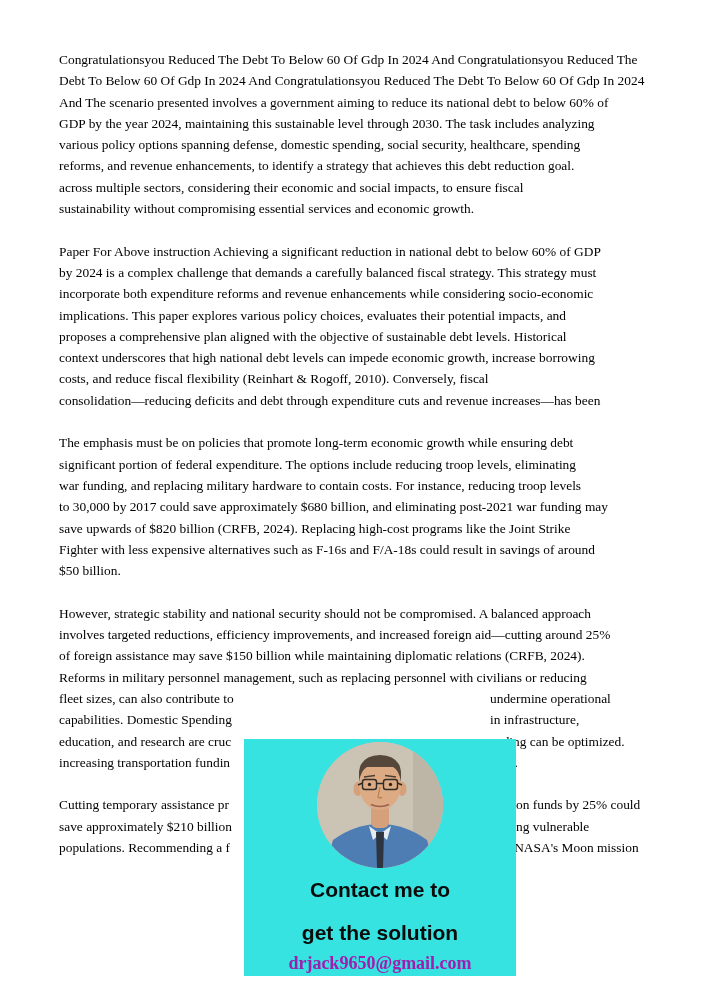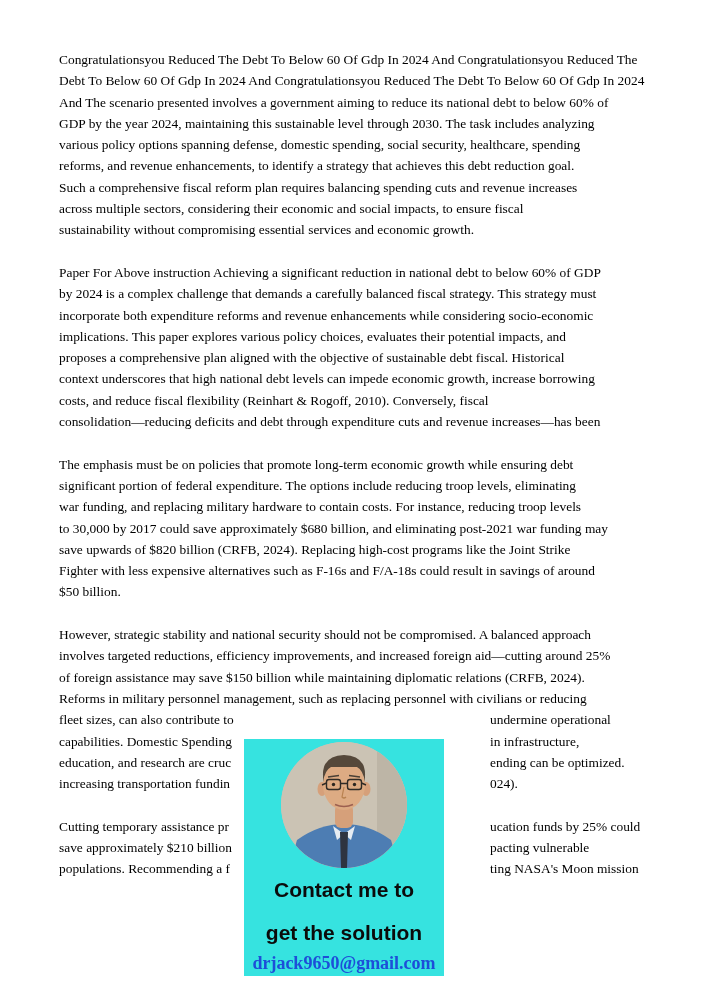--- a/index.html
+++ b/index.html
@@ -30,21 +30,21 @@
     width:431px;
     white-space:nowrap;
     overflow:hidden;
   }
   .line.split .right { white-space:nowrap; }
 
   .overlay {
     position:absolute;
     left:232px;
     top:739px;
-    width:200px;
+    width:272px;
     height:237px;
     text-align:center;
   }
   .photo {
     width:126px; height:126px;
     margin:3px auto 0 auto;
     border-radius:50%;
     overflow:hidden;
     background:#cbc3b4;
   }
@@ -56,46 +56,45 @@
     font-size:21px;
     line-height:27px;
     color:#0b0b0b;
   }
   .contact-email {
     margin-top:6px;
     font-family:"Liberation Serif", serif;
     font-weight:700;
     font-size:18px;
     line-height:22px;
-    color:#1d4ed8;
+    color:#a21caf;
   }
 </style>
 </head>
 <body>
 
 <div class="page">
 
   <div class="para">
     <div class="line"><span>Congratulationsyou Reduced The Debt To Below 60 Of Gdp In 2024 And Congratulationsyou Reduced The</span></div>
     <div class="line"><span>Debt To Below 60 Of Gdp In 2024 And Congratulationsyou Reduced The Debt To Below 60 Of Gdp In 2024</span></div>
     <div class="line"><span>And The scenario presented involves a government aiming to reduce its national debt to below 60% of</span></div>
     <div class="line"><span>GDP by the year 2024, maintaining this sustainable level through 2030. The task includes analyzing</span></div>
     <div class="line"><span>various policy options spanning defense, domestic spending, social security, healthcare, spending</span></div>
     <div class="line"><span>reforms, and revenue enhancements, to identify a strategy that achieves this debt reduction goal.</span></div>
-    <div class="line"><span>Such a comprehensive fiscal reform plan requires balancing spending cuts and revenue increases</span></div>
     <div class="line"><span>across multiple sectors, considering their economic and social impacts, to ensure fiscal</span></div>
     <div class="line"><span>sustainability without compromising essential services and economic growth.</span></div>
   </div>
 
   <div class="para">
     <div class="line"><span>Paper For Above instruction Achieving a significant reduction in national debt to below 60% of GDP</span></div>
     <div class="line"><span>by 2024 is a complex challenge that demands a carefully balanced fiscal strategy. This strategy must</span></div>
     <div class="line"><span>incorporate both expenditure reforms and revenue enhancements while considering socio-economic</span></div>
     <div class="line"><span>implications. This paper explores various policy choices, evaluates their potential impacts, and</span></div>
-    <div class="line"><span>proposes a comprehensive plan aligned with the objective of sustainable debt fiscal. Historical</span></div>
+    <div class="line"><span>proposes a comprehensive plan aligned with the objective of sustainable debt levels. Historical</span></div>
     <div class="line"><span>context underscores that high national debt levels can impede economic growth, increase borrowing</span></div>
     <div class="line"><span>costs, and reduce fiscal flexibility (Reinhart &amp; Rogoff, 2010). Conversely, fiscal</span></div>
     <div class="line"><span>consolidation—reducing deficits and debt through expenditure cuts and revenue increases—has been</span></div>
   </div>
 
   <div class="para">
     <div class="line"><span>The emphasis must be on policies that promote long-term economic growth while ensuring debt</span></div>
     <div class="line"><span>significant portion of federal expenditure. The options include reducing troop levels, eliminating</span></div>
     <div class="line"><span>war funding, and replacing military hardware to contain costs. For instance, reducing troop levels</span></div>
     <div class="line"><span>to 30,000 by 2017 could save approximately $680 billion, and eliminating post-2021 war funding may</span></div>

